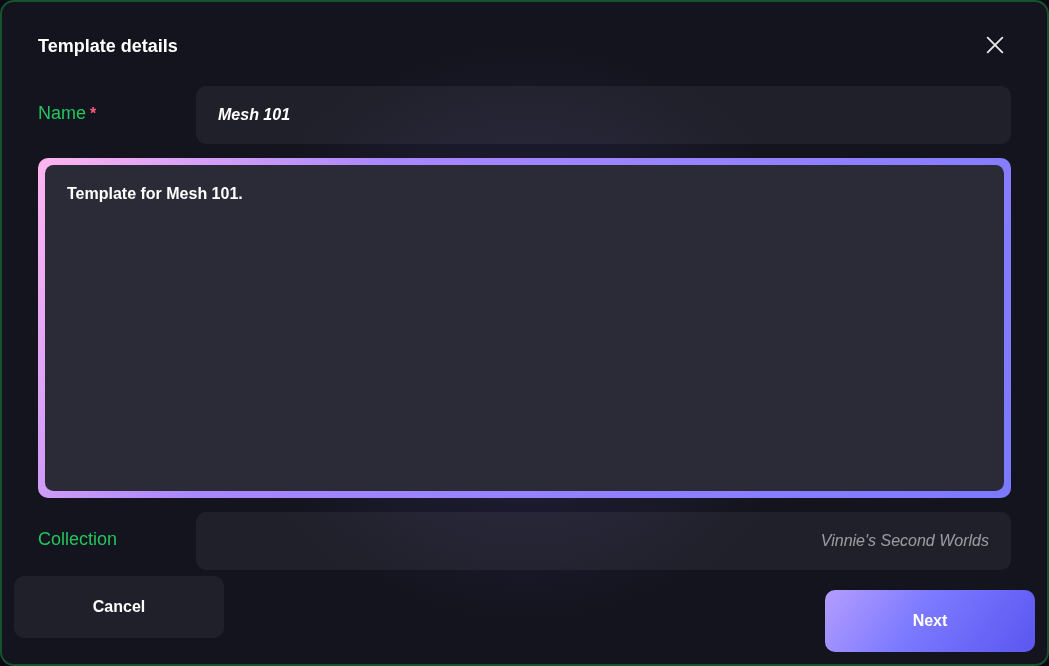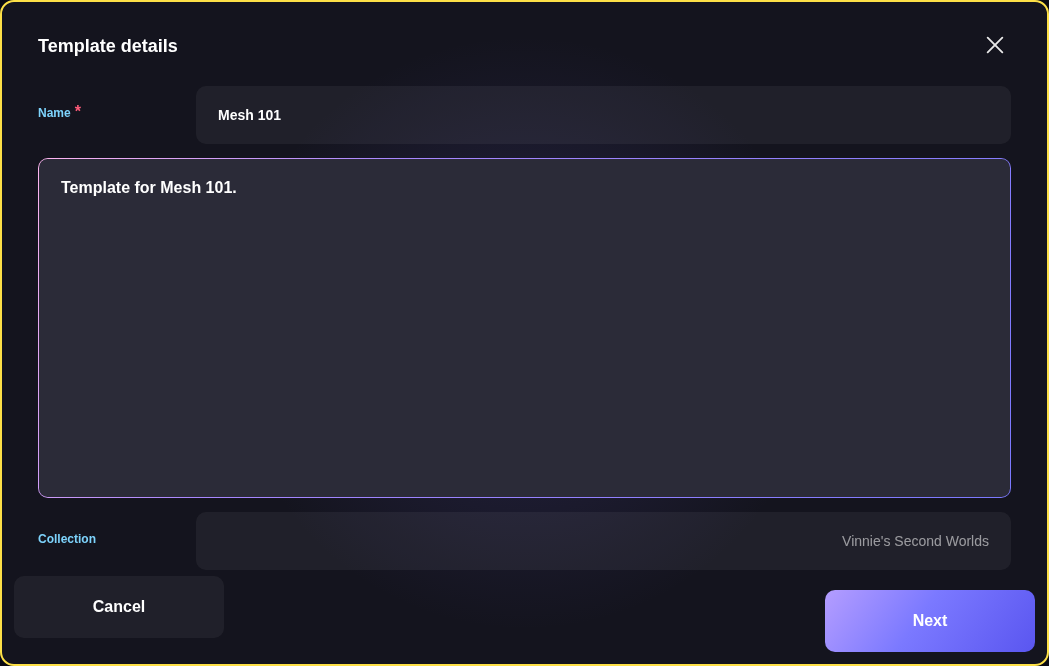--- a/index.html
+++ b/index.html
@@ -13,21 +13,21 @@
     height: 666px;
     background: #0a0a14;
     font-family: 'Segoe UI', -apple-system, BlinkMacSystemFont, sans-serif;
     overflow: hidden;
     position: relative;
   }
 
   .modal-container {
     position: absolute;
     inset: 0;
-    border: 2px solid #fde047;
+    border: 2px solid #14532d;
     border-radius: 14px;
     background: #14141e;
     overflow: hidden;
   }
 
   .ambient-glow {
     position: absolute;
     top: 50%;
     left: 50%;
     width: 700px;
@@ -90,66 +90,67 @@
   .form-row.col-row .field-label-col {
     padding-top: 17px;
   }
 
   .field-label-col {
     width: 158px;
     flex-shrink: 0;
   }
 
   .field-label {
-    color: #7dd3fc;
-    font-size: 12px;
-    font-weight: 700;
+    color: #22c55e;
+    font-size: 18px;
+    font-weight: 400;
   }
 
   .required-asterisk {
     color: #ff5c7a;
     margin-left: 4px;
     font-weight: 600;
   }
 
   .field-input-col {
     flex: 1;
   }
 
   .text-input {
     width: 100%;
     height: 58px;
     background: rgba(255, 255, 255, 0.055);
     border: none;
     border-radius: 10px;
     padding: 0 22px;
     color: #ffffff;
-    font-size: 14px;
+    font-size: 16px;
     font-weight: 600;
     outline: none;
     font-family: inherit;
+    font-style: italic;
   }
 
   .text-input::placeholder {
     color: rgba(255, 255, 255, 0.45);
     font-weight: 500;
   }
 
   .text-input.collection {
     color: rgba(255, 255, 255, 0.55);
     font-weight: 500;
     text-align: right;
   }
 
   .textarea-wrapper {
     position: relative;
     width: 100%;
     height: 340px;
     border-radius: 10px;
-    padding: 1px;
+    padding: 7px;
     background: linear-gradient(120deg, #ffb6f0 0%, #a987ff 30%, #7b79ff 100%);
   }
 
   .textarea-input {
     width: 100%;
     height: 100%;
     background: #2b2b38;
     border: none;
     border-radius: 8.5px;
     padding: 18px 22px;

